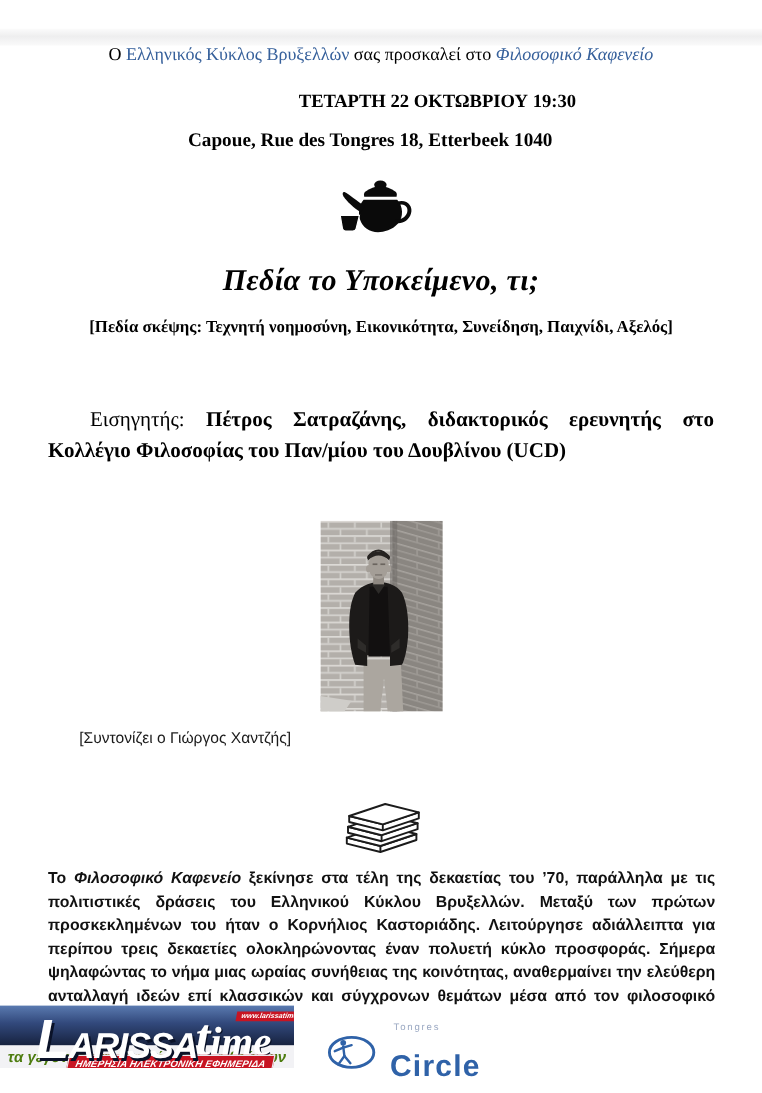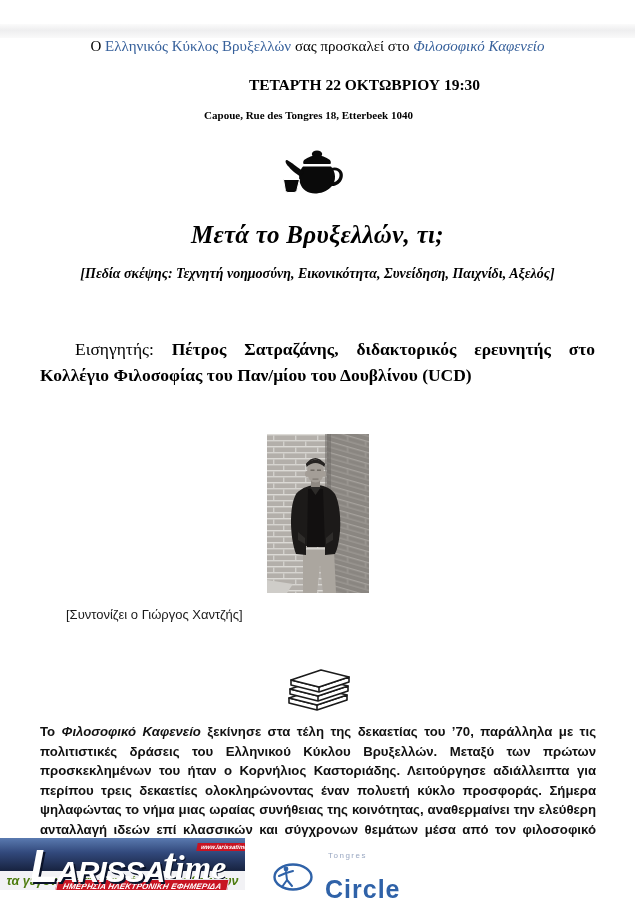--- a/index.html
+++ b/index.html
@@ -18,30 +18,30 @@
     font-size:15px;
   }
   .link{ color:#36609b; text-decoration:none; cursor:pointer; }
   .link.italic{ font-style:italic; }
   .date-line{
     position:absolute;left:0;top:76px;width:635px;
     font-size:15.5px;font-weight:bold;margin-left:47px;
   }
   .venue-line{
     position:absolute;left:0;top:109px;width:617px;
-    font-size:11px;font-weight:bold;
+    font-size:16px;font-weight:bold;
   }
   .teapot{ position:absolute;left:283px;top:148px; }
   .talk-title{
     position:absolute;left:0;top:221px;width:635px;
     font-size:25px;font-weight:bold;font-style:italic;letter-spacing:.3px;
   }
   .fields-line{
     position:absolute;left:0;top:266px;width:635px;
-    font-size:14px;font-weight:bold;font-style:italic;
+    font-size:14px;font-weight:bold;
   }
   .speaker-par{
     position:absolute;left:40px;top:336px;width:555px;
     font-size:17.5px;line-height:26px;text-align:justify;text-indent:35px;
   }
   .speaker-par b{ font-weight:bold; }
   .photo{ position:absolute;left:267px;top:434px;width:102px;height:159px; }
   .moderator-line{
     position:absolute;left:40px;top:607px;width:400px;
     font-family:"Liberation Sans", sans-serif;font-size:13px;color:#1a1a1a;margin-left:26px;
@@ -130,21 +130,21 @@
     <g fill="#0a0a0a">
       <ellipse cx="34" cy="6" rx="5.2" ry="3.6"></ellipse>
       <path d="M21,12 Q34,2.5 47,12 Q48.5,14 47.5,16 L20.5,16 Q19.5,14 21,12 Z"></path>
       <path d="M20,18.5 L48,18.5 C53,24 53.6,33 48.5,38.5 C44,43.6 37,45.5 32,45.5 C25,45.5 19,41.5 17,35 C15.2,29 16.4,22.5 20,18.5 Z"></path>
       <path d="M21,24 C15,19.5 7,13.5 4.5,12.2 C2.5,11.6 2,13.5 3.2,15.6 C5.8,19.8 12,25.5 17.5,28.8 Z"></path>
       <path d="M48,20 C56,17.5 61.5,23.5 59.5,30 C57.8,36 51.8,39 47,37.8 L46.2,34.5 C50.5,35.6 55,33.2 56.3,29 C57.6,24.5 54,20.8 48.8,23 Z"></path>
       <path d="M0.5,31.5 L16.5,31.5 L13.8,42.5 Q13.2,44.5 11,44.5 L5,44.5 Q3,44.5 2.4,42.5 Z" stroke="#ffffff" stroke-width="1"></path>
     </g>
   </svg>
 
-  <div class="talk-title center">Μετά το Βρυξελλών, τι;</div>
+  <div class="talk-title center">Πεδία το Υποκείμενο, τι;</div>
 
   <div class="fields-line center">[Πεδία σκέψης: Τεχνητή νοημοσύνη, Εικονικότητα, Συνείδηση, Παιχνίδι, Αξελός]</div>
 
   <div class="speaker-par">
     <span>Εισηγητής: </span><b>Πέτρος Σατραζάνης, διδακτορικός ερευνητής στο Κολλέγιο Φιλοσοφίας του Παν/μίου του Δουβλίνου (UCD)</b>
   </div>
 
   <svg class="photo" width="102" height="159" viewBox="0 0 102 159">
     <defs>
       <pattern id="brA" width="22" height="12" patternUnits="userSpaceOnUse">

